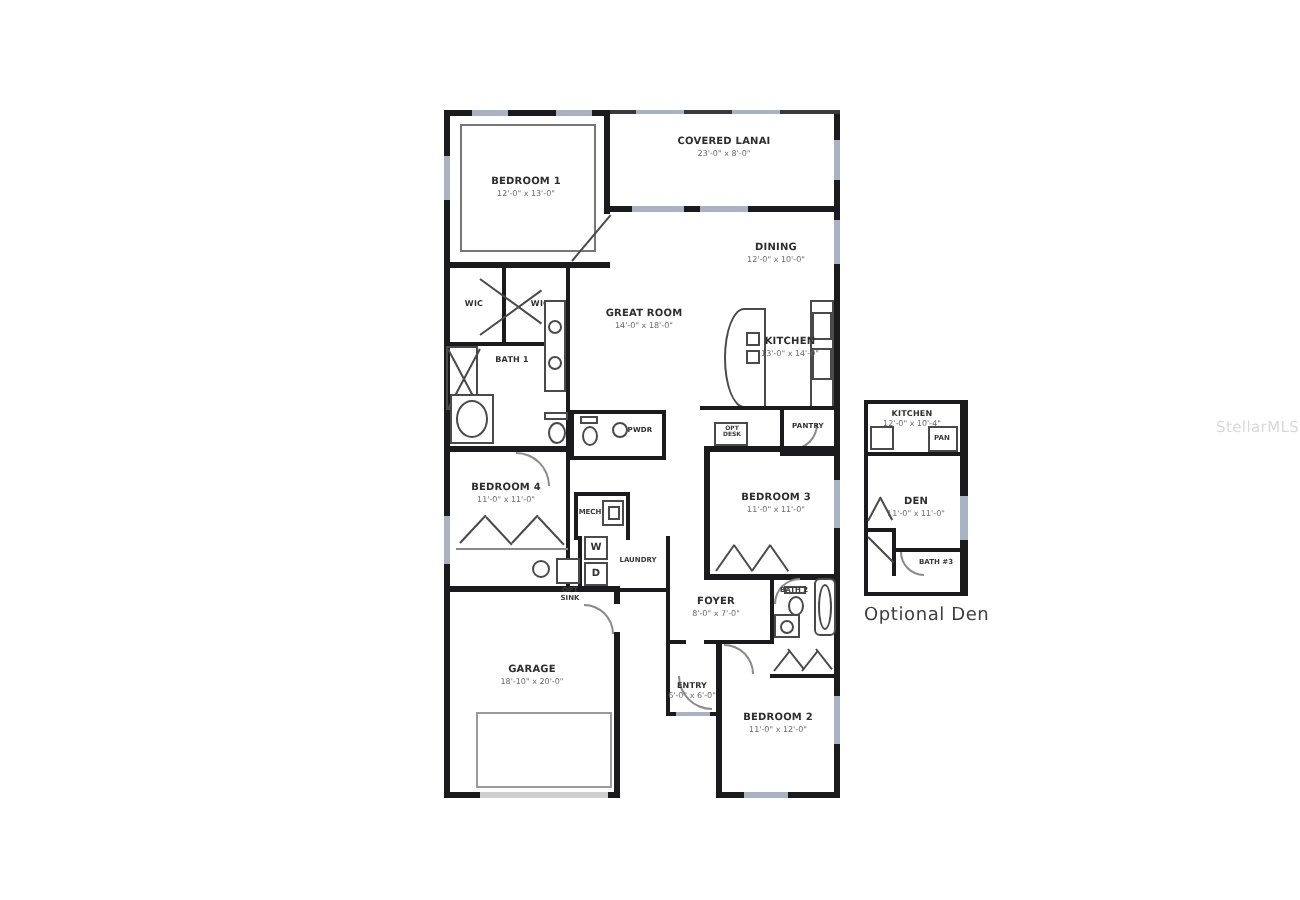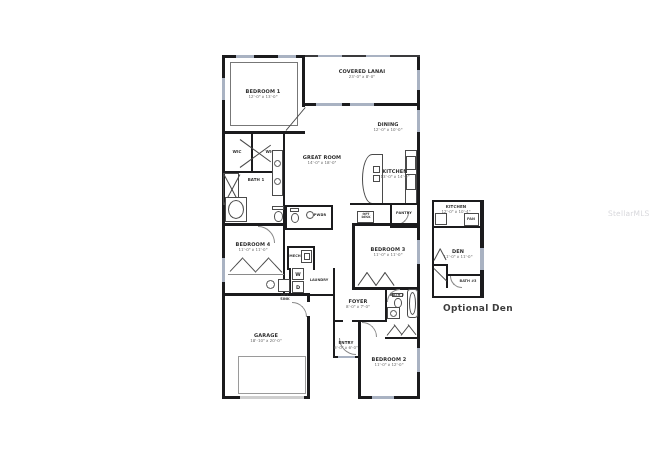--- a/index.html
+++ b/index.html
@@ -13,21 +13,21 @@
   .line{position:absolute;height:1px;background:#4a4a4a;transform-origin:0 50%;}
   .gline{position:absolute;height:1px;background:#8a8a8a;transform-origin:0 50%;}
   .arc{position:absolute;border:1px solid #8a8a8a;background:transparent;box-sizing:border-box;}
   .lbl{position:absolute;transform:translateX(-50%);text-align:center;color:#2e2e2e;
        font-size:5px;font-weight:700;line-height:1.25;white-space:nowrap;letter-spacing:.1px;}
   .lbl .sub{display:block;font-size:4px;font-weight:400;color:#6b6b6b;letter-spacing:0;}
   .tiny{position:absolute;transform:translateX(-50%);text-align:center;color:#3a3a3a;
         font-size:3.5px;font-weight:700;line-height:1.15;}
   .wd{position:absolute;border:1px solid #4a4a4a;background:#fff;box-sizing:border-box;
       font-size:5px;font-weight:700;color:#333;text-align:center;line-height:11px;}
-  .caption{position:absolute;font-size:9px;font-weight:700;color:#3d3d3d;letter-spacing:.3px;margin-left:11px;}
+  .caption{position:absolute;font-size:9px;font-weight:400;color:#3d3d3d;letter-spacing:.3px;}
   .watermark{position:absolute;font-size:7.5px;color:#d9d9dd;letter-spacing:.2px;}
   .oval{position:absolute;border:1px solid #4a4a4a;border-radius:50%;background:#fff;box-sizing:border-box;}
 </style>
 </head>
 <body>
 
 <div id="canvas">
 
   <div class="wall" style="left:222px;top:55px;width:3px;height:344px"></div>
   <div class="wall" style="left:417px;top:55px;width:3px;height:344px"></div>

